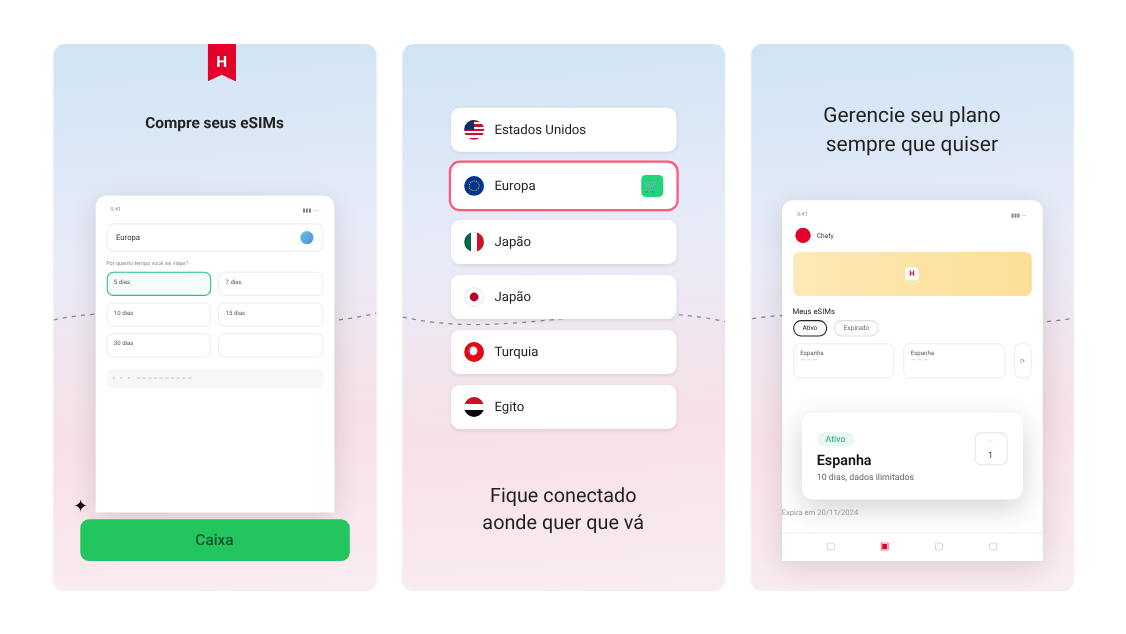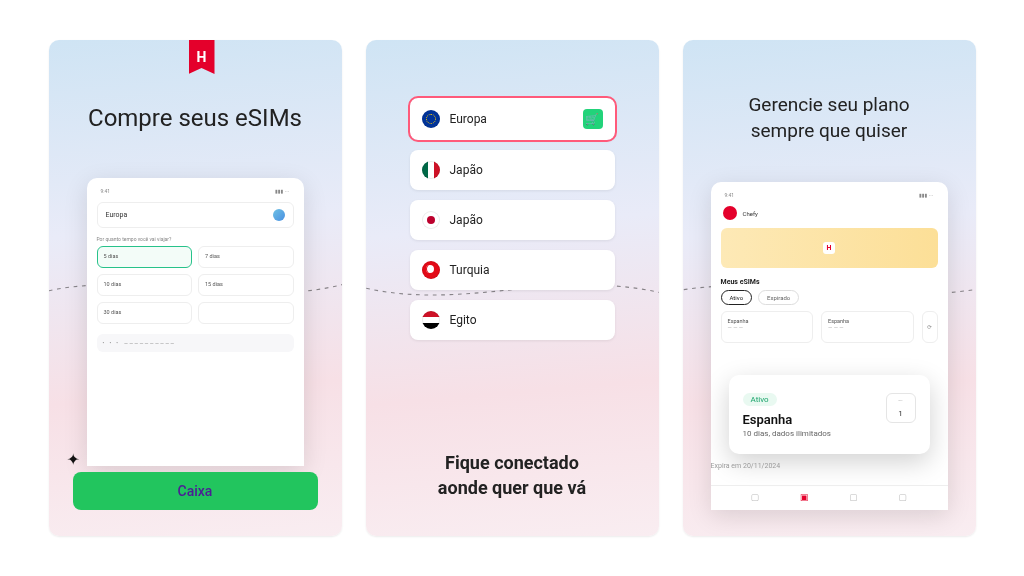--- a/index.html
+++ b/index.html
@@ -9,36 +9,36 @@
          background:linear-gradient(175deg,#cfe4f4 0%,#e9ebf8 38%,#f7e0e6 70%,#f9edf1 100%);
          box-shadow:0 1px 2px rgba(0,0,0,.08)}
   .dash{position:absolute;left:-40px;right:-40px;top:220px;height:60px;pointer-events:none;opacity:.55}
   .dash svg{width:100%;height:100%}
 
   
   .ribbon{position:absolute;top:0;left:140px;width:26px;height:34px;background:#e4002b;color:#fff;
           display:flex;align-items:center;justify-content:center;font-weight:700;font-size:14px;
           clip-path:polygon(0 0,100% 0,100% 100%,50% 82%,0 100%)}
   .p1-head{position:absolute;top:64px;left:0;right:0;text-align:center;padding:0 18px}
-  .p1-head h1{font-size:24px;font-weight:400;color:#222}
+  .p1-head h1{font-size:14px;font-weight:700;color:#222}
   .p1-head p{font-size:11px;color:#444;margin-top:6px}
   .tablet1{position:absolute;left:38px;right:38px;top:138px;bottom:70px;background:#fff;border-radius:10px 10px 0 0;
            box-shadow:0 6px 24px rgba(0,0,0,.12);padding:8px 10px 0}
   .statusbar{display:flex;justify-content:space-between;font-size:5px;color:#888;padding:2px 4px}
   .eur-row{border:1px solid #eee;border-radius:6px;padding:6px 8px;margin-top:6px;font-size:7px;color:#333;display:flex;justify-content:space-between;align-items:center}
   .eur-row .circ{width:12px;height:12px;border-radius:50%;background:linear-gradient(135deg,#6ec1e4,#4a90e2)}
   .tiny-label{font-size:5px;color:#888;margin:8px 0 4px}
   .grid2{display:grid;grid-template-columns:1fr 1fr;gap:6px}
   .opt{border:1px solid #eee;border-radius:6px;padding:6px;font-size:5.5px;color:#555;background:#fff;min-height:22px}
   .opt.sel{border-color:#27c28a;background:#f3fcf8}
   .note{margin-top:10px;border-radius:6px;background:#f7f7f9;font-size:5px;color:#888;padding:6px;display:flex;gap:4px;align-items:center}
   .note .dots{letter-spacing:2px}
   .caixa-wrap{position:absolute;left:24px;right:24px;bottom:26px}
   .sparkle{position:absolute;left:-6px;top:-22px;font-size:16px;color:#111}
-  .caixa{width:100%;height:38px;border:none;border-radius:8px;background:#22c55e;color:#4c1d95;font-size:14px;font-weight:500}
+  .caixa{width:100%;height:38px;border:none;border-radius:8px;background:#22c55e;color:#14532d;font-size:14px;font-weight:500}
 
   
   .country-list{position:absolute;left:44px;right:44px;top:58px;display:flex;flex-direction:column;gap:10px}
   .country{background:#fff;border-radius:8px;padding:11px 12px;display:flex;align-items:center;gap:10px;
            font-size:12px;color:#222;box-shadow:0 1px 3px rgba(0,0,0,.08)}
   .country.active{outline:2px solid #ff5a7a;position:relative}
   .country .cart{margin-left:auto;width:20px;height:20px;border-radius:4px;background:#22d37a;color:#fff;
                  display:flex;align-items:center;justify-content:center;font-size:11px}
   .flag{width:18px;height:18px;border-radius:50%;flex-shrink:0;box-shadow:inset 0 0 0 1px rgba(0,0,0,.08)}
   .flag.us{background:
@@ -46,32 +46,32 @@
   .flag.us::after{content:"";position:absolute;left:0;top:0;width:9px;height:9px;background:#0a3161;border-top-left-radius:9px}
   .flag.eu{background:#003399;position:relative}
   .flag.eu::after{content:"";position:absolute;inset:4px;border:1px dotted #ffcc00;border-radius:50%}
   .flag.mx{background:linear-gradient(90deg,#006847 0 33%,#fff 33% 66%,#ce1126 66%)}
   .flag.jp{background:#fff;position:relative}
   .flag.jp::after{content:"";position:absolute;left:5px;top:5px;width:8px;height:8px;border-radius:50%;background:#bc002d}
   .flag.tr{background:#e30a17;position:relative}
   .flag.tr::after{content:"";position:absolute;left:4px;top:4px;width:8px;height:8px;border-radius:50%;background:#fff;
                   box-shadow:2px 0 0 -1px #e30a17 inset}
   .flag.eg{background:linear-gradient(#ce1126 0 33%,#fff 33% 66%,#000 66%)}
-  .p2-foot{position:absolute;left:0;right:0;bottom:36px;text-align:center;font-size:18px;font-weight:700;color:#222;line-height:1.35}
+  .p2-foot{position:absolute;left:0;right:0;bottom:48px;text-align:center;font-size:18px;font-weight:400;color:#222;line-height:1.35}
 
   
   .p3-head{position:absolute;top:52px;left:0;right:0;text-align:center;font-size:19px;font-weight:400;color:#222;line-height:1.35}
   .tablet3{position:absolute;left:28px;right:28px;top:142px;bottom:26px;background:#fff;border-radius:10px 10px 0 0;
            box-shadow:0 6px 24px rgba(0,0,0,.12);padding:8px 10px 0;overflow:hidden}
   .wel{display:flex;align-items:center;gap:6px;margin:6px 2px 8px}
   .wel .av{width:14px;height:14px;border-radius:50%;background:#e4002b}
   .wel .txt{font-size:6px;color:#333}
   .banner{height:40px;border-radius:6px;background:linear-gradient(90deg,#fde9b6,#fcdf97);display:flex;align-items:center;justify-content:center}
   .banner .lg{width:12px;height:12px;background:#fff;border-radius:3px;display:flex;align-items:center;justify-content:center;font-size:7px;color:#e4002b;font-weight:700}
-  .section-title{font-size:7px;font-weight:700;color:#222;margin:10px 0 4px}
+  .section-title{font-size:7px;font-weight:400;color:#222;margin:10px 0 4px}
   .chips{display:flex;gap:6px;margin-bottom:6px}
   .chip{font-size:6px;padding:3px 8px;border-radius:10px;border:1px solid #ddd;color:#666}
   .chip.on{border-color:#222;color:#222}
   .esimrow{display:flex;gap:8px;font-size:5.5px;color:#555}
   .esimcard{flex:1;border:1px solid #eee;border-radius:6px;padding:6px}
   .refresh{width:16px;height:32px;border:1px solid #eee;border-radius:6px;display:flex;align-items:center;justify-content:center;color:#888}
   .floating{position:absolute;left:18px;right:18px;bottom:56px;background:#fff;border-radius:10px;
             box-shadow:0 8px 26px rgba(0,0,0,.18);padding:12px 14px 16px}
   .floating .status{display:inline-block;font-size:8px;background:#e9f9f1;color:#19a36b;border-radius:8px;padding:2px 8px;margin-bottom:6px}
   .floating .name{font-size:13px;font-weight:600;color:#111}
@@ -130,20 +130,24 @@
     </div>
   </div>
 
   <div class="panel">
     <div class="dash">
       <svg viewBox="0 0 400 60">
           <path d="M0,15 C140,70 250,-10 400,45" fill="none" stroke="#333" stroke-width="1.2" stroke-dasharray="4 5"></path>
         </svg>
     </div>
     <div class="country-list">
+      <div class="country">
+        <span class="flag us"></span>
+        <span>Estados Unidos</span>
+      </div>
       <div class="country active">
         <span class="flag eu"></span>
         <span>Europa</span>
         <span class="cart">🛒</span>
       </div>
       <div class="country">
         <span class="flag mx"></span>
         <span>Japão</span>
       </div>
       <div class="country">

